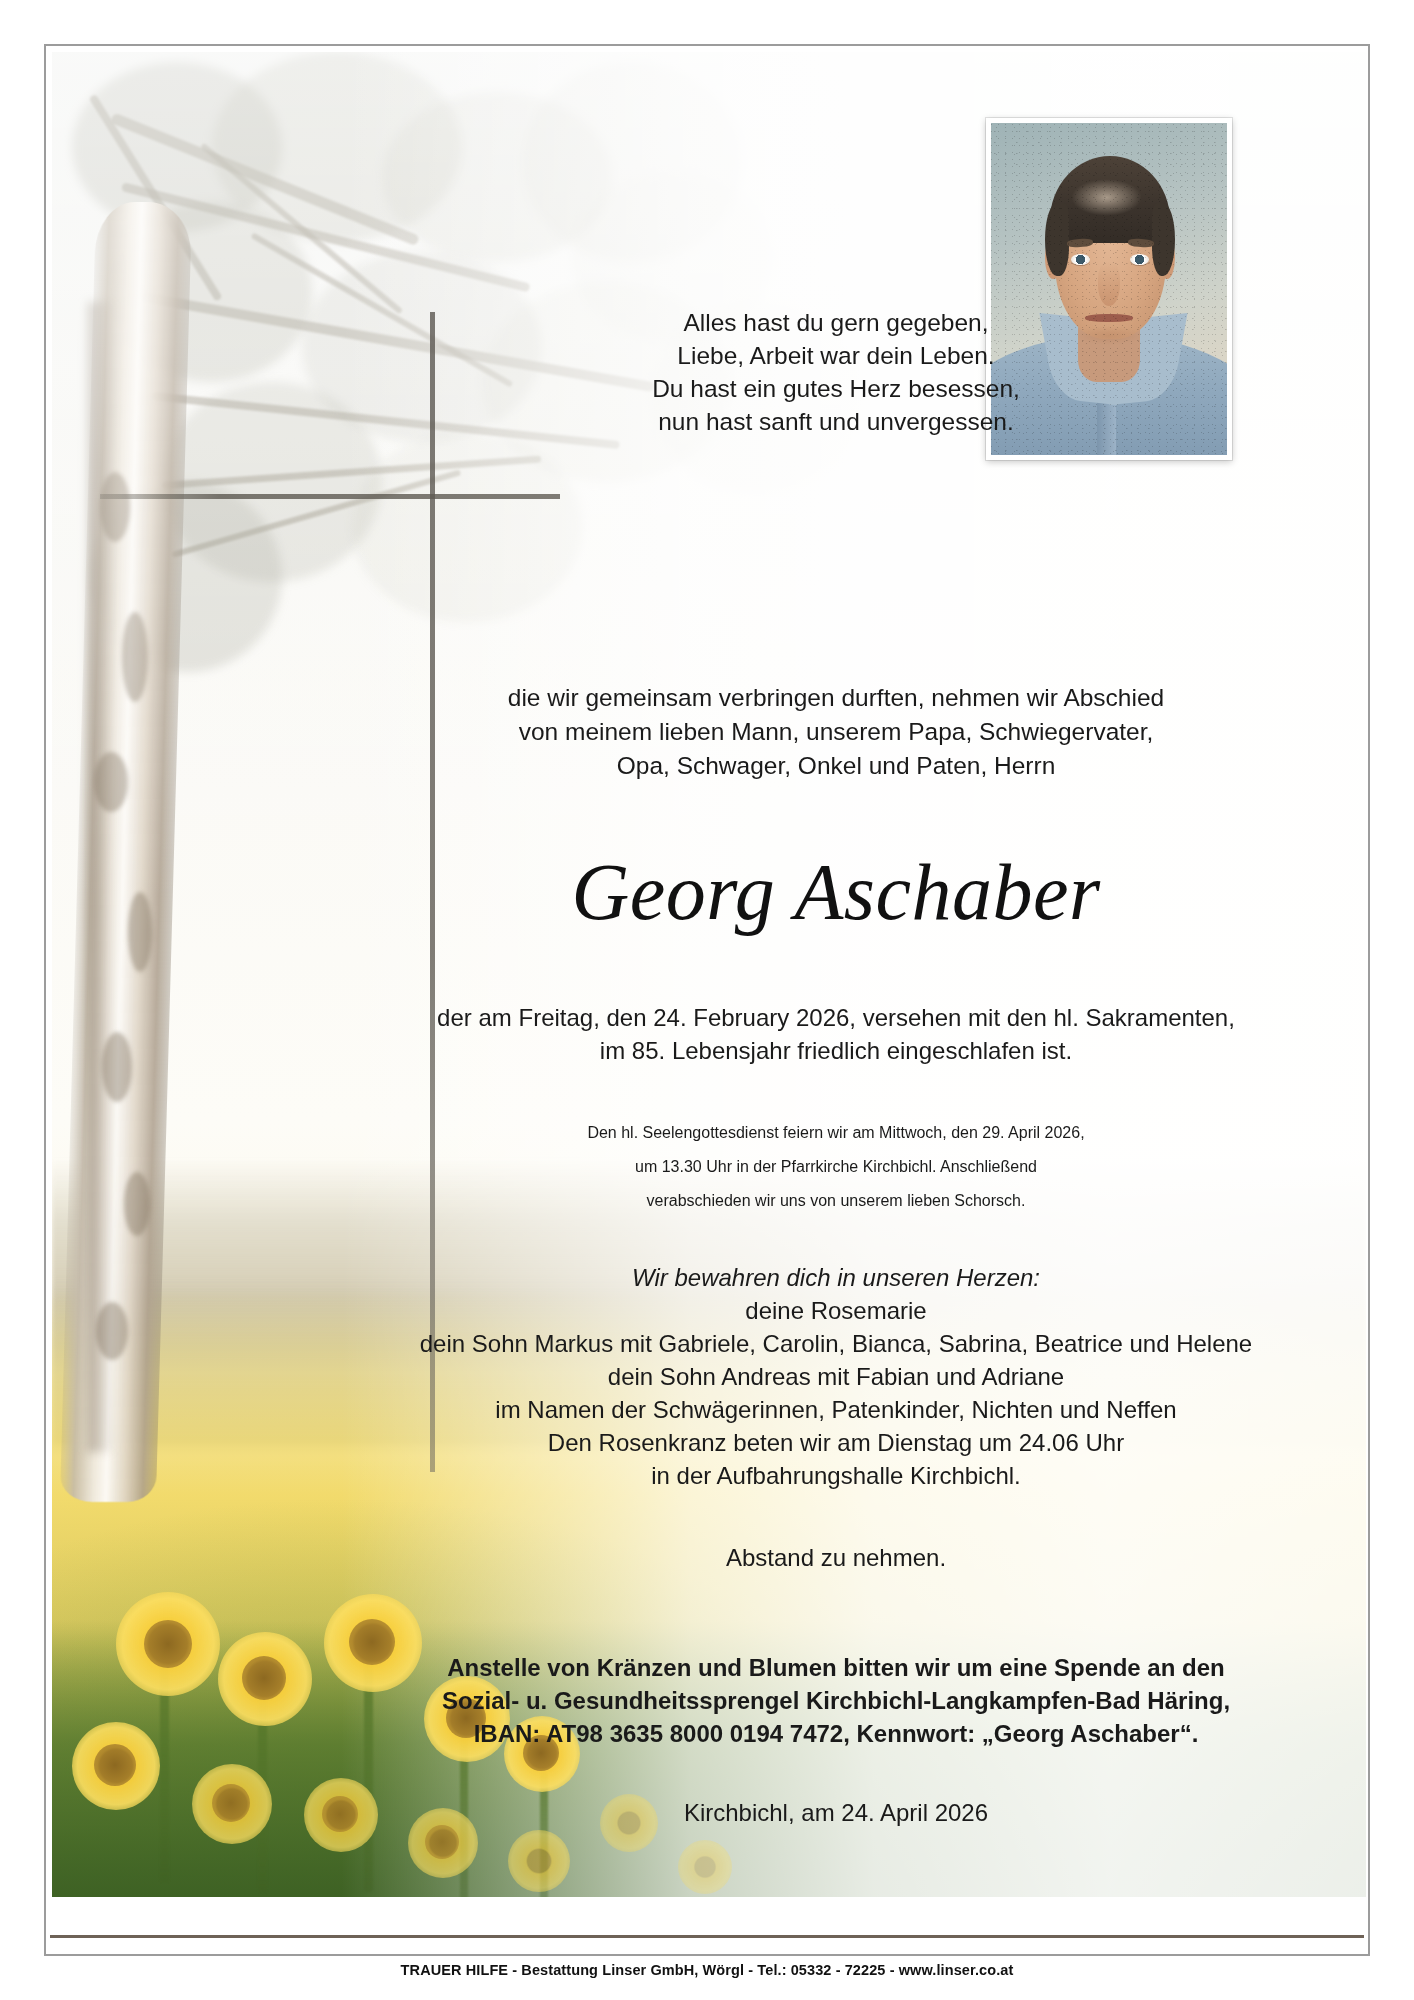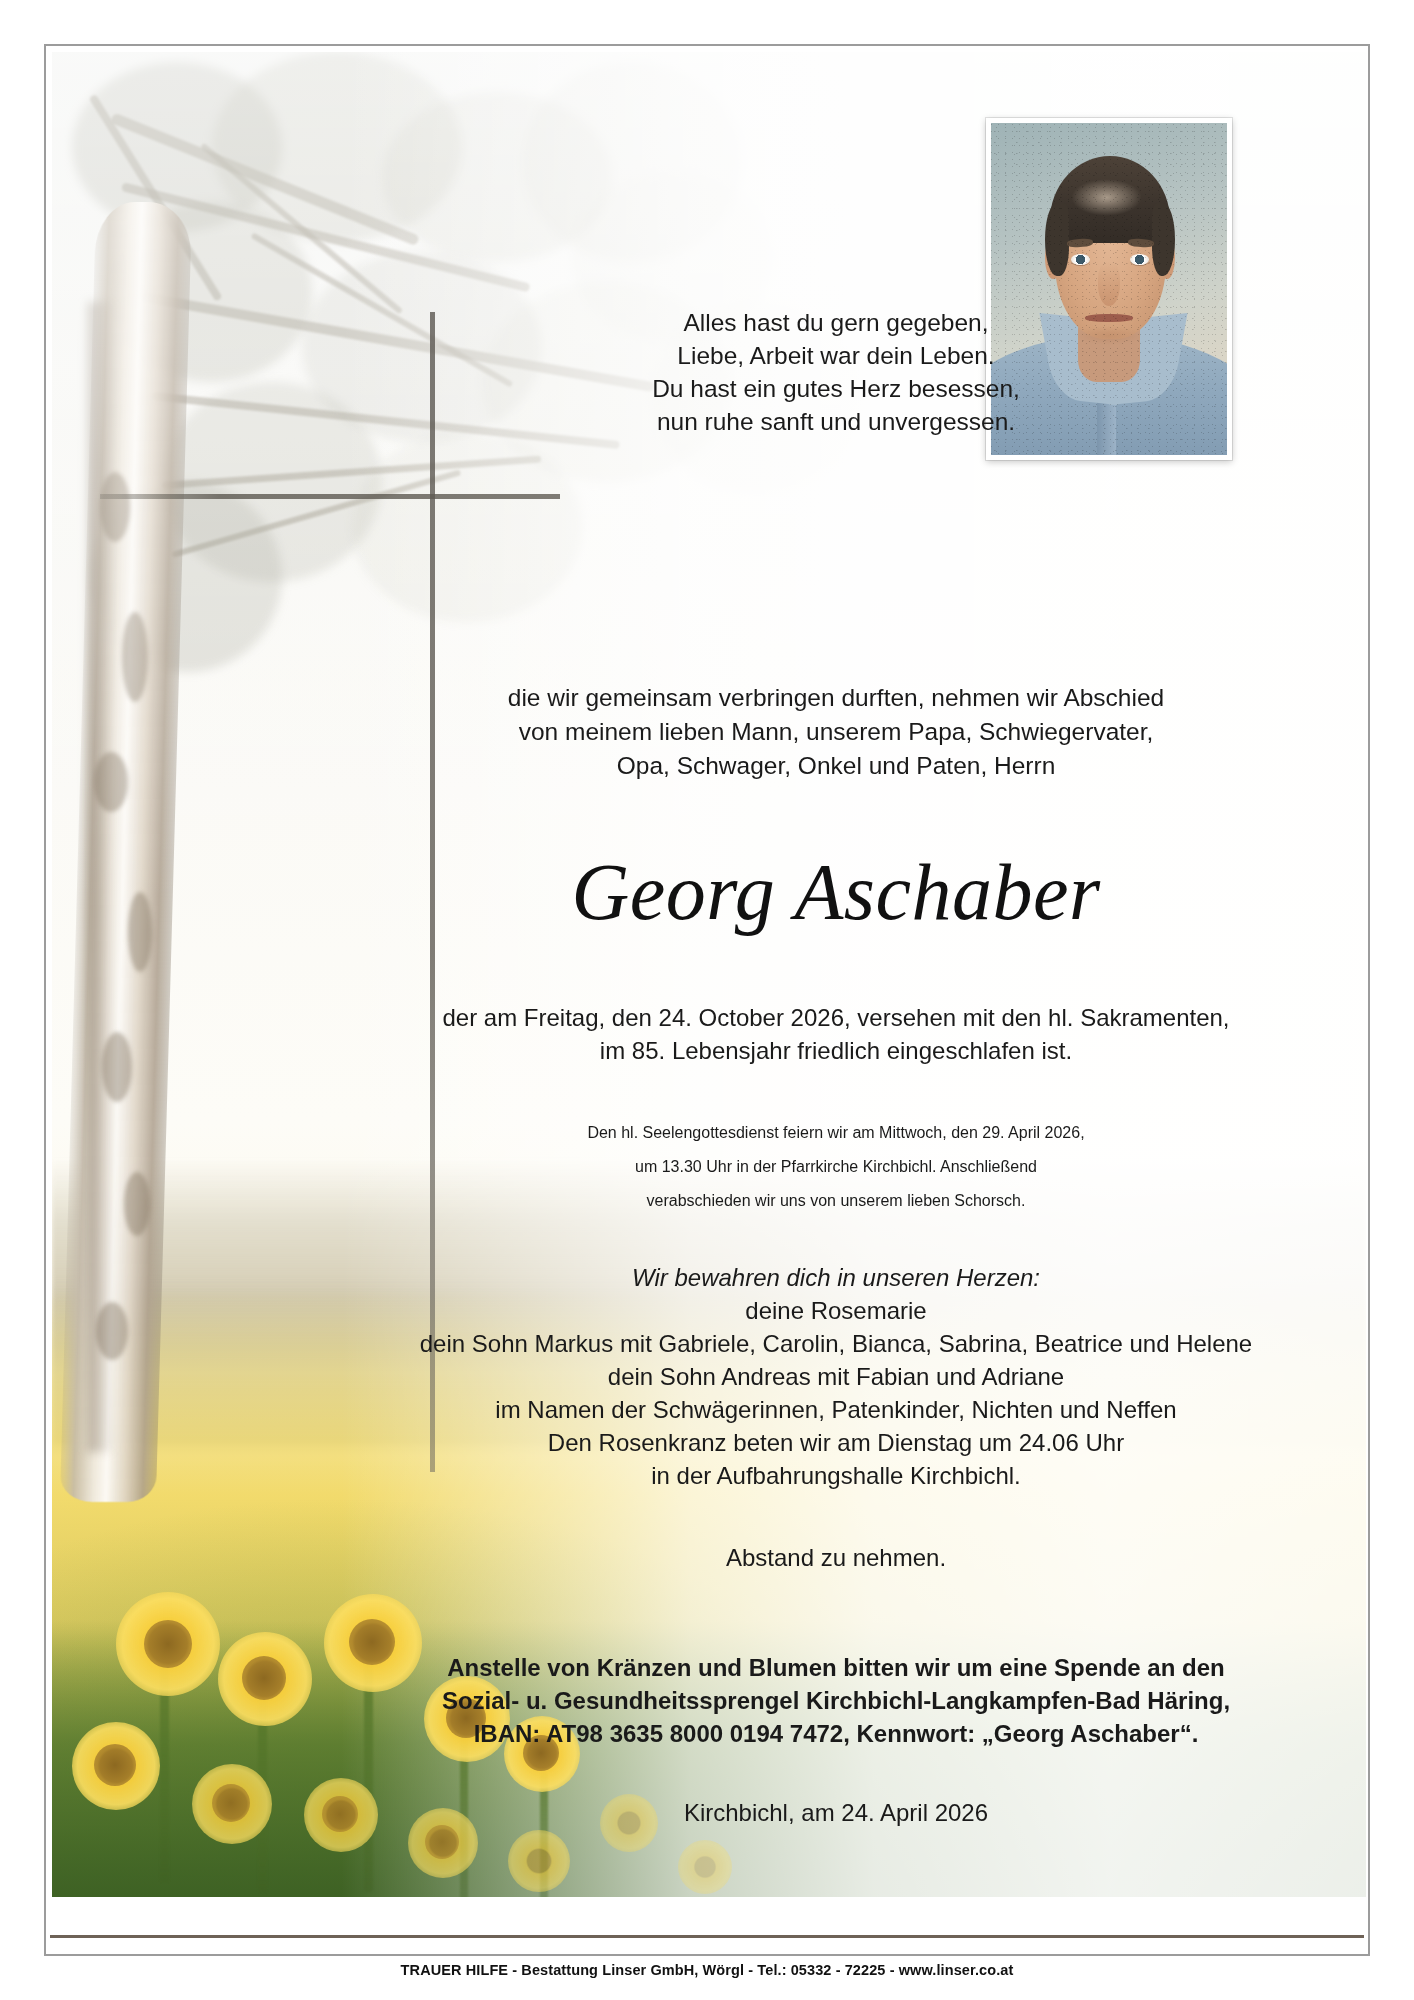--- a/index.html
+++ b/index.html
@@ -443,33 +443,33 @@
         <div class="grain"></div>
       </div>
     </div>
 
     <div id="text-col">
 
       <div class="blk poem">
         <div>Alles hast du gern gegeben,</div>
         <div>Liebe, Arbeit war dein Leben.</div>
         <div>Du hast ein gutes Herz besessen,</div>
-        <div>nun ruhe sanft und unvergessen.</div>
+        <div>nun hast sanft und unvergessen.</div>
       </div>
 
       <div class="blk intro">
         <div>die wir gemeinsam verbringen durften, nehmen wir Abschied</div>
         <div>von meinem lieben Mann, unserem Papa, Schwiegervater,</div>
         <div>Opa, Schwager, Onkel und Paten, Herrn</div>
       </div>
 
       <div class="blk name">Georg Aschaber</div>
 
       <div class="blk died">
-        <div>der am Freitag, den 24. October 2026, versehen mit den hl. Sakramenten,</div>
+        <div>der am Freitag, den 24. February 2026, versehen mit den hl. Sakramenten,</div>
         <div>im 85. Lebensjahr friedlich eingeschlafen ist.</div>
       </div>
 
       <div class="blk service">
         <div>Den hl. Seelengottesdienst feiern wir am Mittwoch, den 29. April 2026,</div>
         <div>um 13.30 Uhr in der Pfarrkirche Kirchbichl. Anschließend</div>
         <div>verabschieden wir uns von unserem lieben Schorsch.</div>
       </div>
 
       <div class="blk keep-lead">Wir bewahren dich in unseren Herzen:</div>

